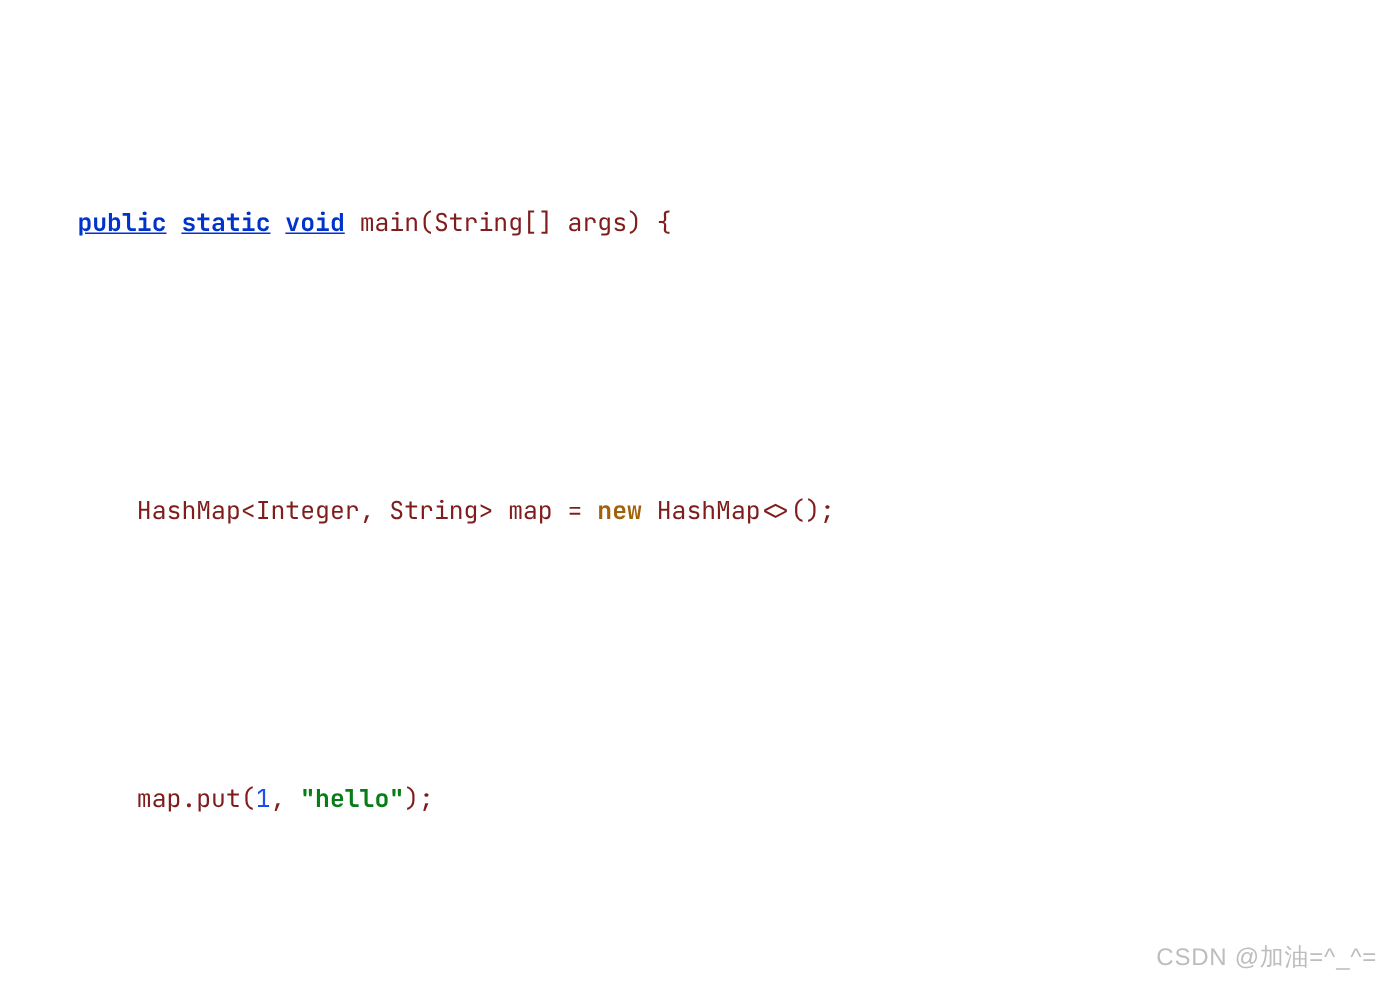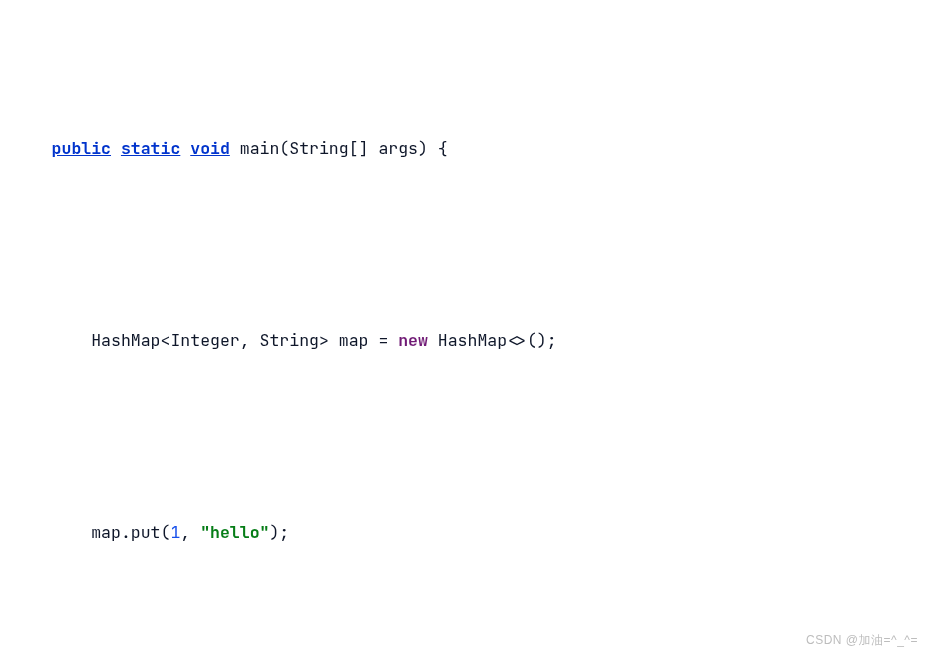--- a/index.html
+++ b/index.html
@@ -13,31 +13,31 @@
     position: relative;
   }
   .editor {
     padding: 4px 0 8px 0;
     line-height: 32px;
     white-space: pre;
     color: #333;
   }
   .editor .line { padding-left: 12px; }
   .kw { color: #0033cc; font-weight: bold; text-decoration: underline; }
-  .newkw { color: #701a75; font-weight: bold; }
+  .newkw { color: #a16207; font-weight: bold; }
   .str { color: #067d17; font-weight: bold; }
   .num { color: #1750eb; }
-  .plain { color: #0f172a; }
+  .plain { color: #7f1d1d; }
   .watermark {
     position:absolute;
     right:10px;
     bottom:6px;
     color:#bdbdbd;
     font-family: Arial, sans-serif;
-    font-size:12px;
+    font-size:16px;
     letter-spacing:0.5px;
     pointer-events:none;
   }
 </style>
 </head>
 <body>
 
 <div class="editor">
 
   <div class="line">

